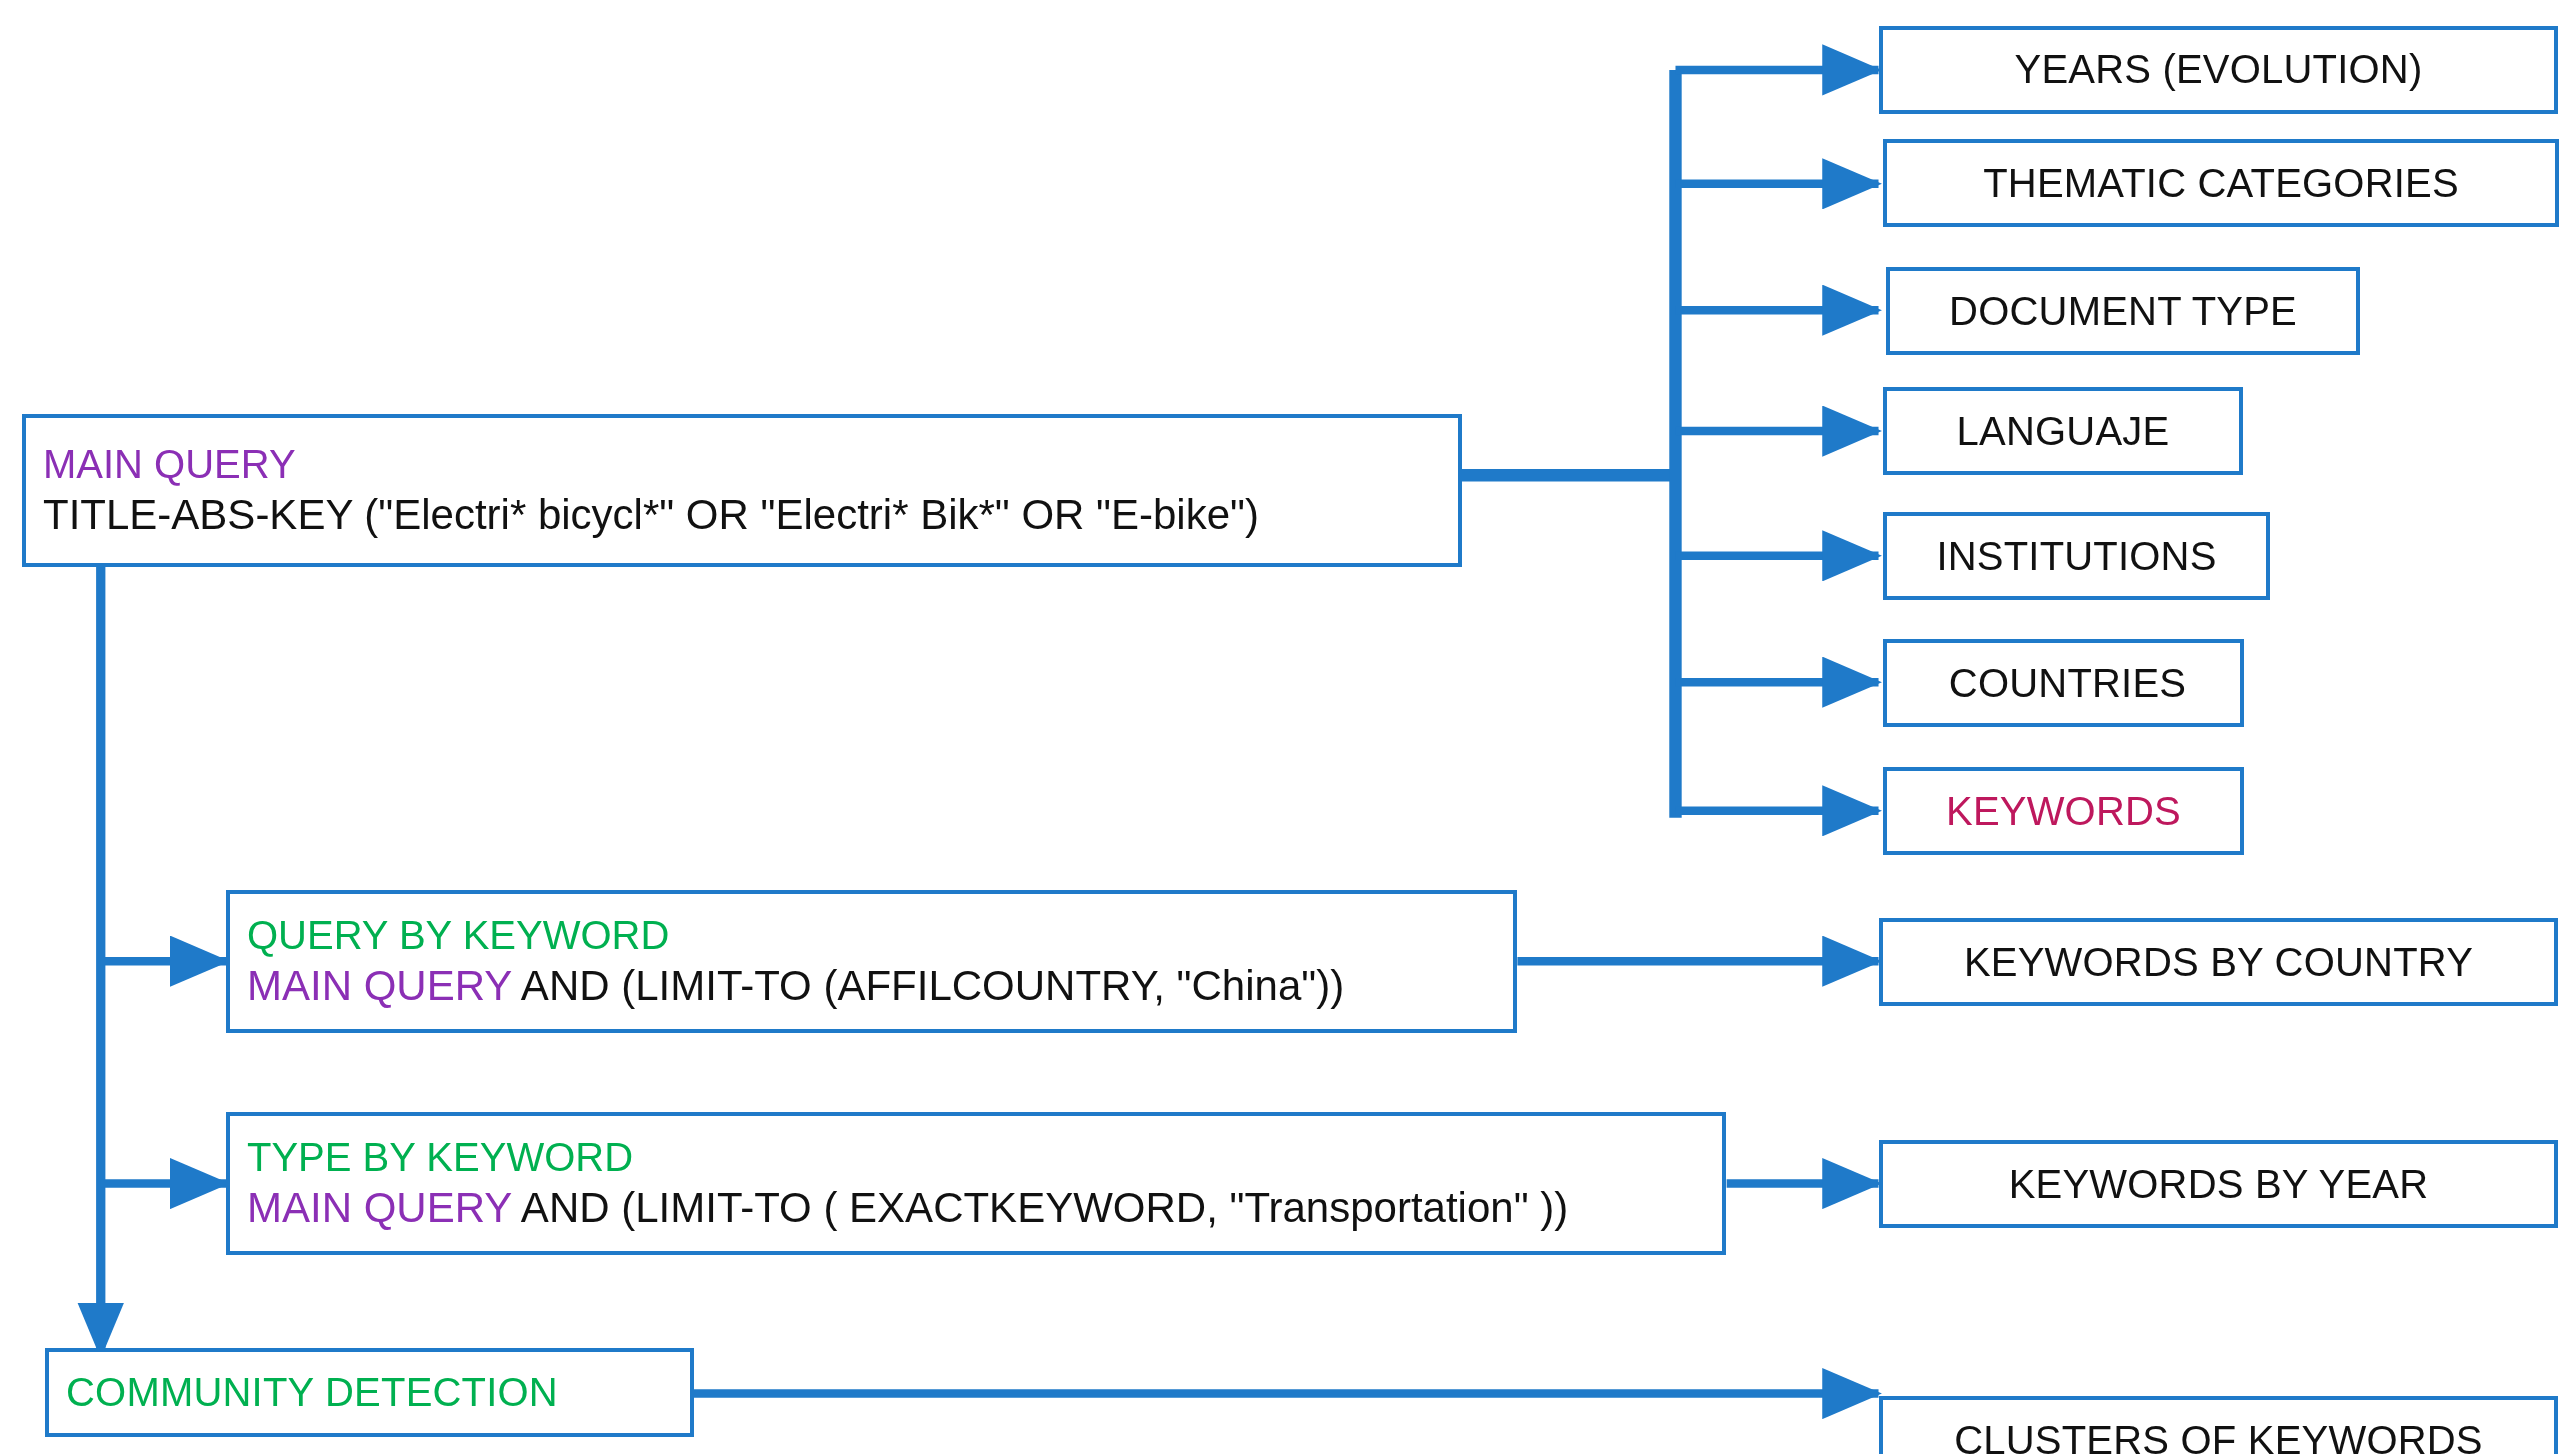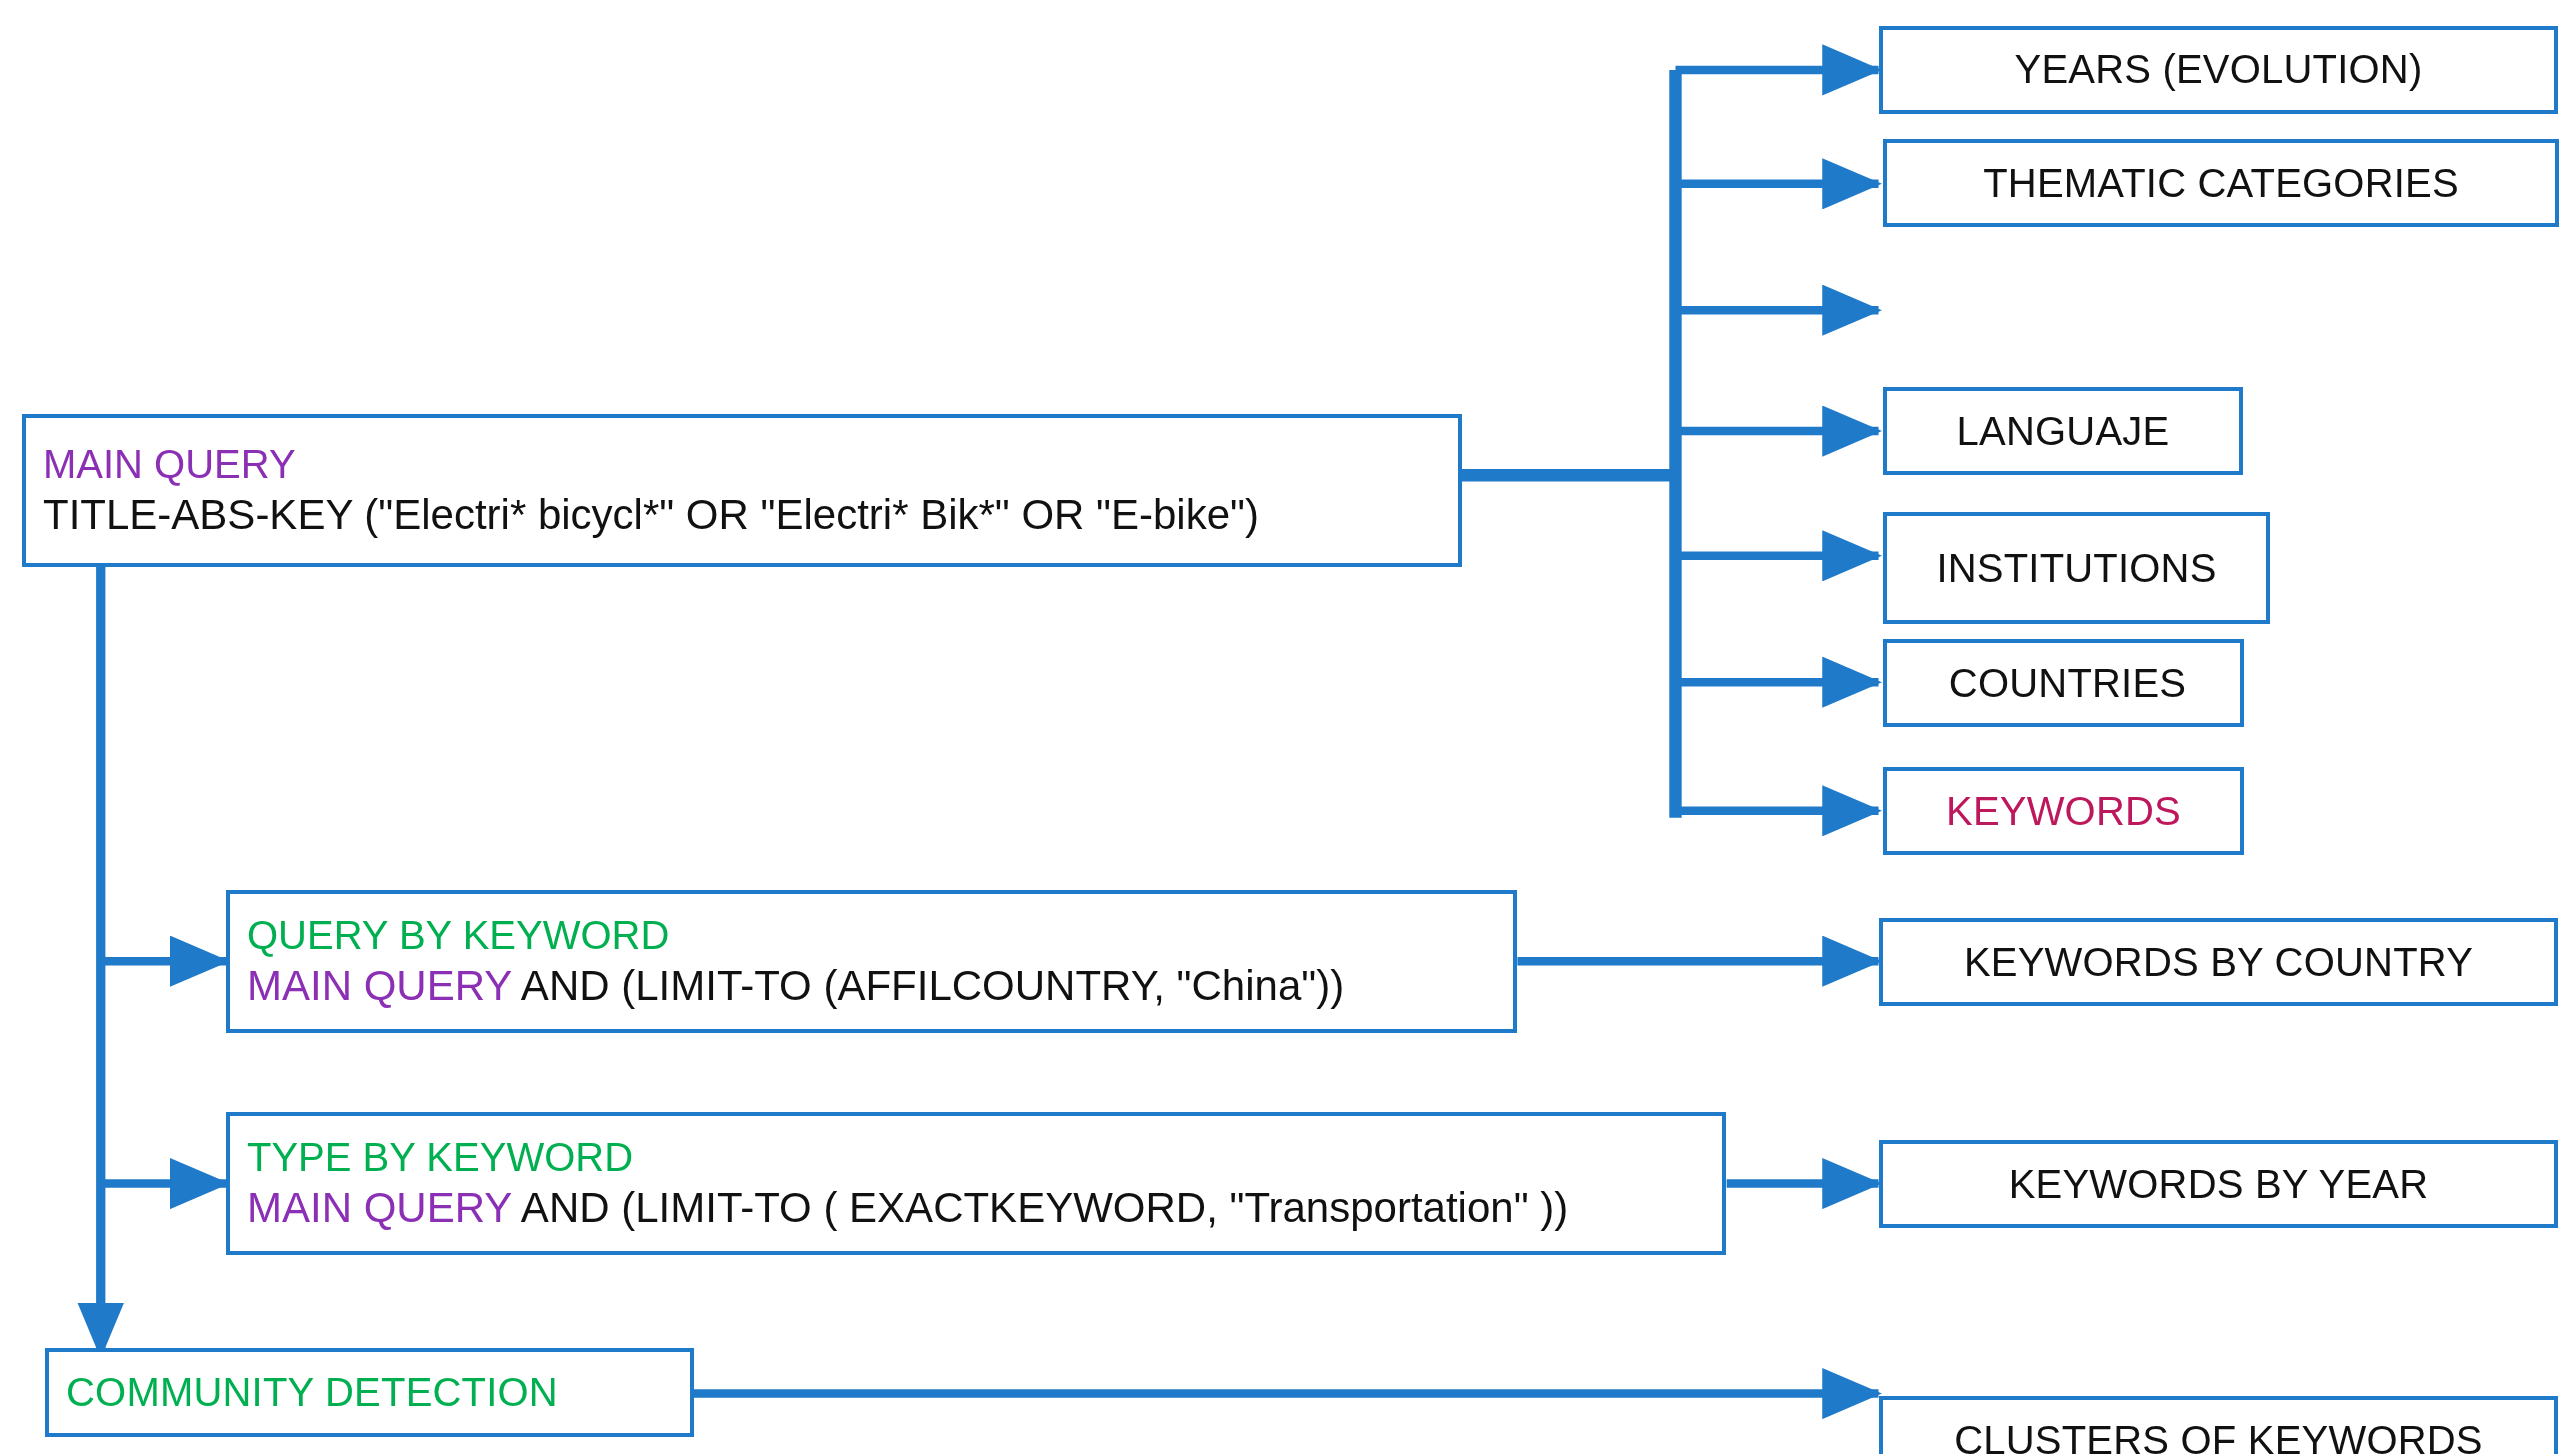--- a/index.html
+++ b/index.html
@@ -130,26 +130,29 @@
   </div>
 
   <div class="node center" style="left: 1879px; top: 25.6px; width: 679px; height: 88px; border-color: rgb(31, 122, 201);">
     <span class="node-label" style="color: rgb(17, 17, 17);">YEARS (EVOLUTION)</span>
   </div>
 
   <div class="node center" style="left: 1883px; top: 139px; width: 676px; height: 88px; border-color: rgb(31, 122, 201);">
     <span class="node-label" style="color: rgb(17, 17, 17);">THEMATIC CATEGORIES</span>
   </div>
 
+  <div class="node center" style="left: 1886px; top: 267px; width: 474px; height: 88px; border-color: rgb(31, 122, 201);">
+    <span class="node-label" style="color: rgb(17, 17, 17);">DOCUMENT TYPE</span>
+  </div>
 
   <div class="node center" style="left: 1883px; top: 387px; width: 360px; height: 88px; border-color: rgb(31, 122, 201);">
     <span class="node-label" style="color: rgb(17, 17, 17);">LANGUAJE</span>
   </div>
 
-  <div class="node center" style="left: 1883px; top: 512px; width: 387px; height: 112px; border-color: rgb(31, 122, 201);">
+  <div class="node center" style="left: 1883px; top: 512px; width: 387px; height: 88px; border-color: rgb(31, 122, 201);">
     <span class="node-label" style="color: rgb(17, 17, 17);">INSTITUTIONS</span>
   </div>
 
   <div class="node center" style="left: 1883px; top: 639px; width: 361px; height: 88px; border-color: rgb(31, 122, 201);">
     <span class="node-label" style="color: rgb(17, 17, 17); padding-left: 8px;">COUNTRIES</span>
   </div>
 
   <div class="node center" style="left: 1883px; top: 767px; width: 361px; height: 88px; border-color: rgb(31, 122, 201);">
     <span class="node-label" style="color: #be185d;">KEYWORDS</span>
   </div>

